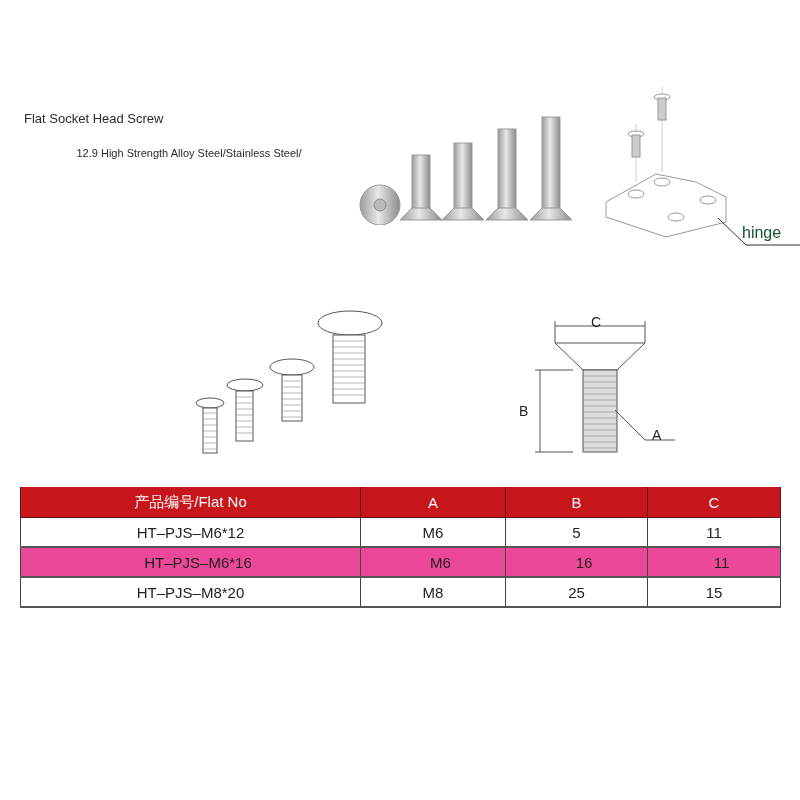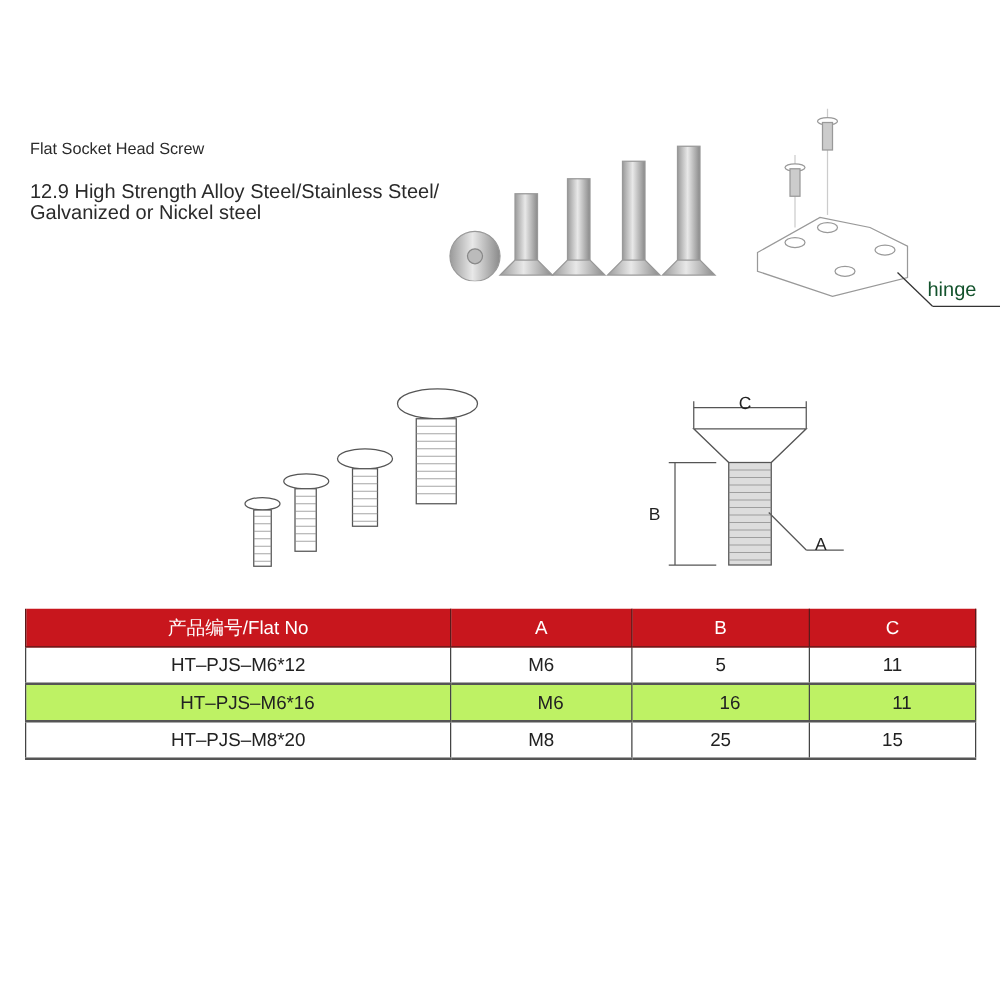--- a/index.html
+++ b/index.html
@@ -1,37 +1,36 @@
 <!DOCTYPE html>
 <html><head>
 <meta charset="utf-8">
 <style>
   html, body { margin:0; padding:0; background:#ffffff; }
   body { width:800px; height:800px; position:relative; overflow:hidden; font-family:"Liberation Sans", sans-serif; color:#222; }
   .title { position:absolute; left:24px; top:111px; font-size:13px; color:#2a2a2a;text-align:center; }
-  .subtitle { position:absolute; left:24px; top:145px; font-size:16px; line-height:17px; color:#2a2a2a; width:330px; }
+  .subtitle { position:absolute; left:24px; top:145px; font-size:11px; line-height:17px; color:#2a2a2a; width:330px;text-align:center; }
   .photo { position:absolute; left:352px; top:115px; width:230px; height:110px; }
   .hinge { position:absolute; left:596px; top:82px; width:204px; height:175px; }
   .hinge-label { position:absolute; left:742px; top:224px; font-size:16px; color:#14532d; }
   .screws-drawing { position:absolute; left:185px; top:295px; width:200px; height:165px; }
   .dim-drawing { position:absolute; left:505px; top:305px; width:195px; height:160px; }
   .dim-label { position:absolute; font-size:14px; color:#222; }
   table.spec { position:absolute; left:20px; top:487px; width:760px; border-collapse:collapse; table-layout:fixed; font-size:15px; }
   table.spec th { background:#c8161d; color:#ffffff; font-weight:normal; height:28px; border:1px solid #5a1a1a; border-top:none; }
   table.spec td { height:26px; text-align:center; border-bottom:2px solid #555; border-left:1px solid #444; border-right:1px solid #444; color:#222;margin-left:20px; }
-  table.spec tr.alt td { background:#bef264;padding-left:16px; }
+  table.spec tr.alt td { background:#ec4899;padding-left:16px; }
   table.spec col.c0 { width:340px; } table.spec col.c1 { width:145px; } table.spec col.c2 { width:142px; } table.spec col.c3 { width:133px; }
 </style>
 </head>
 <body>
 
 <div class="title">Flat Socket Head Screw</div>
 <div class="subtitle">
   <div>12.9 High Strength Alloy Steel/Stainless Steel/</div>
-  <div>Galvanized or Nickel steel</div>
 </div>
 
 <svg class="photo" viewBox="0 0 230 110">
   <defs>
     <linearGradient id="steel" x1="0" x2="1">
       <stop offset="0" stop-color="#9a9a9a"></stop>
         <stop offset="0.45" stop-color="#e8e8e8"></stop>
         <stop offset="1" stop-color="#8a8a8a"></stop>
     </linearGradient>
   </defs>

